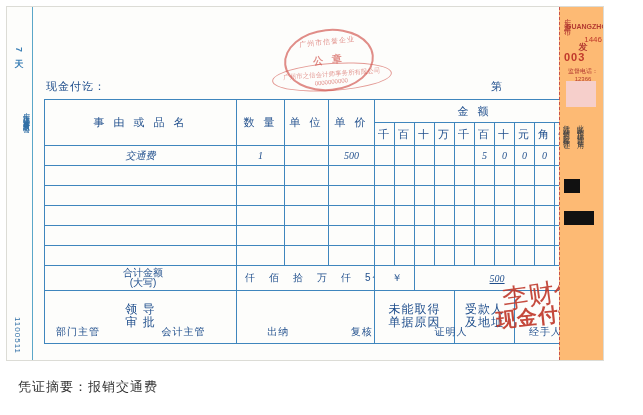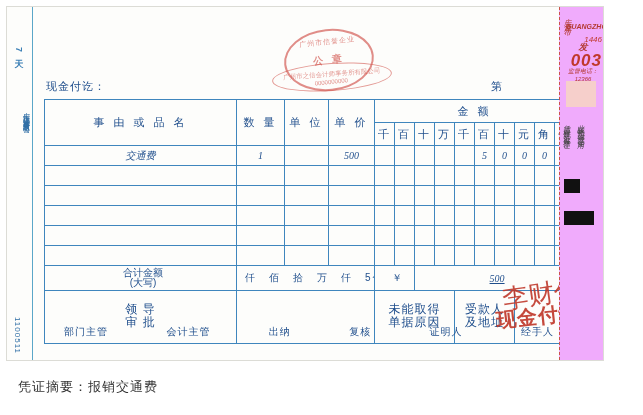--- a/index.html
+++ b/index.html
@@ -92,49 +92,48 @@
     font-style:italic;color:#2b4f86;font-size:11px;
   }
   .total-row td{height:24px;padding-left:8px;}
   .total-label{font-size:9px;line-height:10px;letter-spacing:0;}
   .total-words{font-size:11px;letter-spacing:2px;text-align:left;padding-left:6px;}
   .sig-row td{height:40px;vertical-align:top;padding-top:12px;font-size:12px;line-height:13px;letter-spacing:1px;}
   .foot{
     position:absolute;left:10px;top:318px;width:530px;
     display:flex;justify-content:space-between;
     font-size:10px;color:#1f4e8c;letter-spacing:1px;
-    padding:0 20px;box-sizing:border-box;
+    padding:0 12px;box-sizing:border-box;
   }
   
   .stub{
     position:absolute;right:0;top:0;width:44px;height:100%;
     border-left:1px dashed #c9534a;
     box-sizing:border-box;
-    background:#f0abfc;
-    font-style:italic;
+    background:#fdba74;
   }
   .stub .s-line{
     position:absolute;left:3px;top:6px;
     writing-mode:vertical-rl;font-size:7px;color:#b33a31;line-height:9px;
   }
   .stub .s-brand{
     position:absolute;left:6px;top:16px;width:36px;text-align:center;
     font-size:7px;color:#b33a31;font-weight:bold;letter-spacing:0;
   }
   .stub .s-fa{
     position:absolute;left:6px;top:34px;width:34px;text-align:center;
     font-size:9px;color:#b33a31;font-weight:bold;
   }
   .stub .s-no{
     position:absolute;left:6px;top:28px;width:36px;text-align:right;
     font-size:8px;color:#c0392b;
   }
   .stub .s-no2{
-    position:absolute;left:4px;top:44px;width:38px;text-align:right;
-    font-size:17px;color:#c0392b;font-weight:bold;letter-spacing:1px;
+    position:absolute;left:4px;top:44px;width:38px;text-align:left;
+    font-size:11px;color:#c0392b;font-weight:bold;letter-spacing:1px;
   }
   .stub .s-sub{
     position:absolute;left:2px;top:60px;width:42px;text-align:center;
     font-size:6px;color:#b33a31;
   }
   .stub .s-pink{
     position:absolute;left:6px;top:74px;width:30px;height:26px;
     background:#f6cfcb;
   }
   .stub .s-vert{

